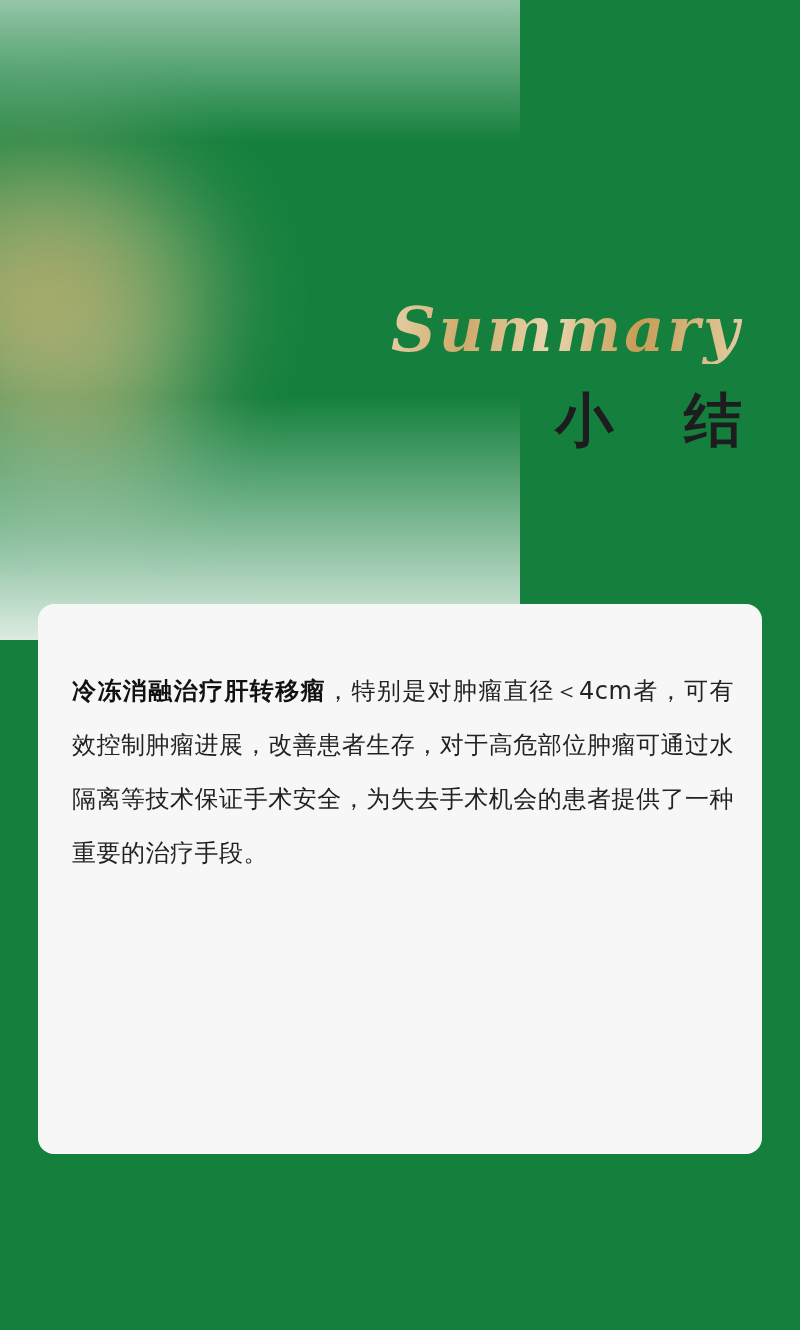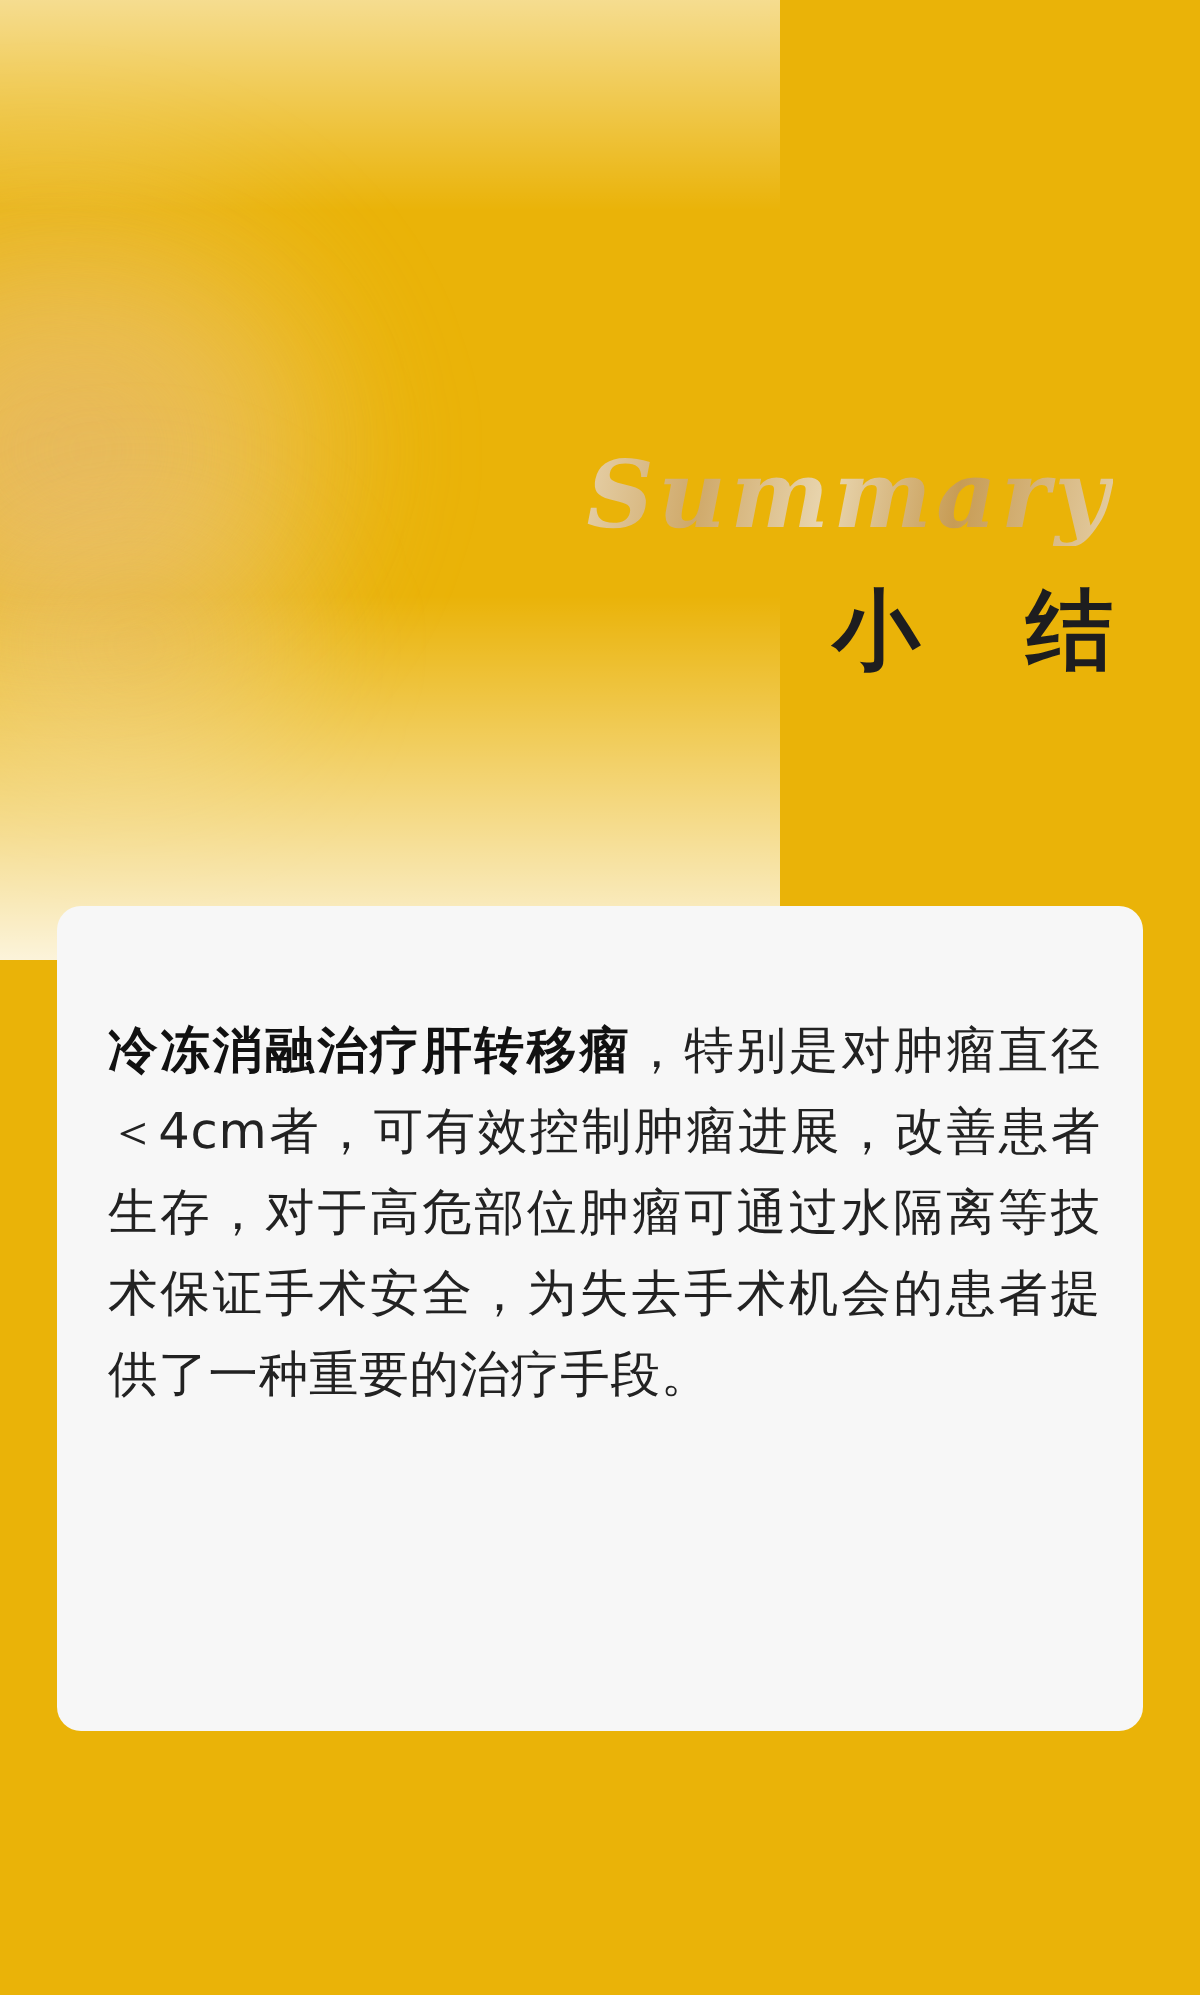--- a/index.html
+++ b/index.html
@@ -9,21 +9,21 @@
     background: #ffffff;
   }
   body {
     font-family: "Liberation Sans", sans-serif;
   }
   .page {
     position: relative;
     width: 800px;
     height: 1330px;
     overflow: hidden;
-    background: #eab308;
+    background: #15803d;
   }
 
   
   .glow-wrap {
     position: absolute;
     left: 0;
     top: 0;
     width: 520px;
     height: 640px;
     pointer-events: none;
@@ -109,21 +109,21 @@
     height: 550px;
     background: #f7f7f7;
     border-radius: 16px;
   }
   .card-text {
     position: absolute;
     left: 34px;
     top: 36px;
     right: 28px;
     font-family: "DejaVu Sans", "Liberation Sans", sans-serif;
-    font-size: 33px;
+    font-size: 24px;
     line-height: 54px;
     color: #222222;
     text-align: justify;
     letter-spacing: 0.5px;
   }
   .card-text b {
     font-weight: 700;
     color: #111111;
   }
 </style>

